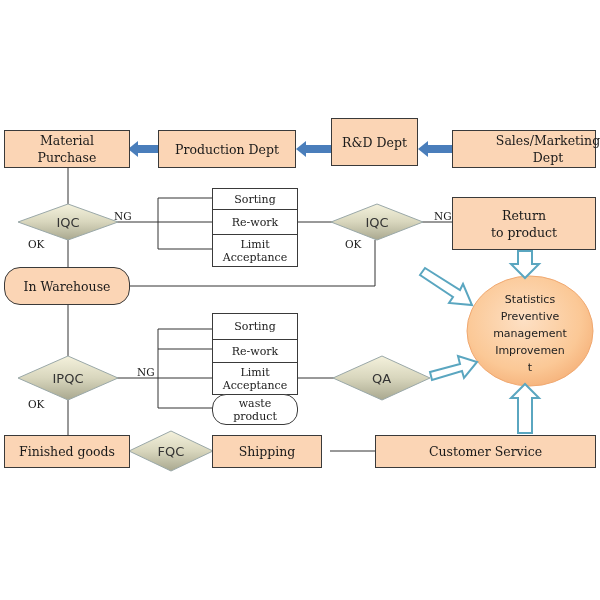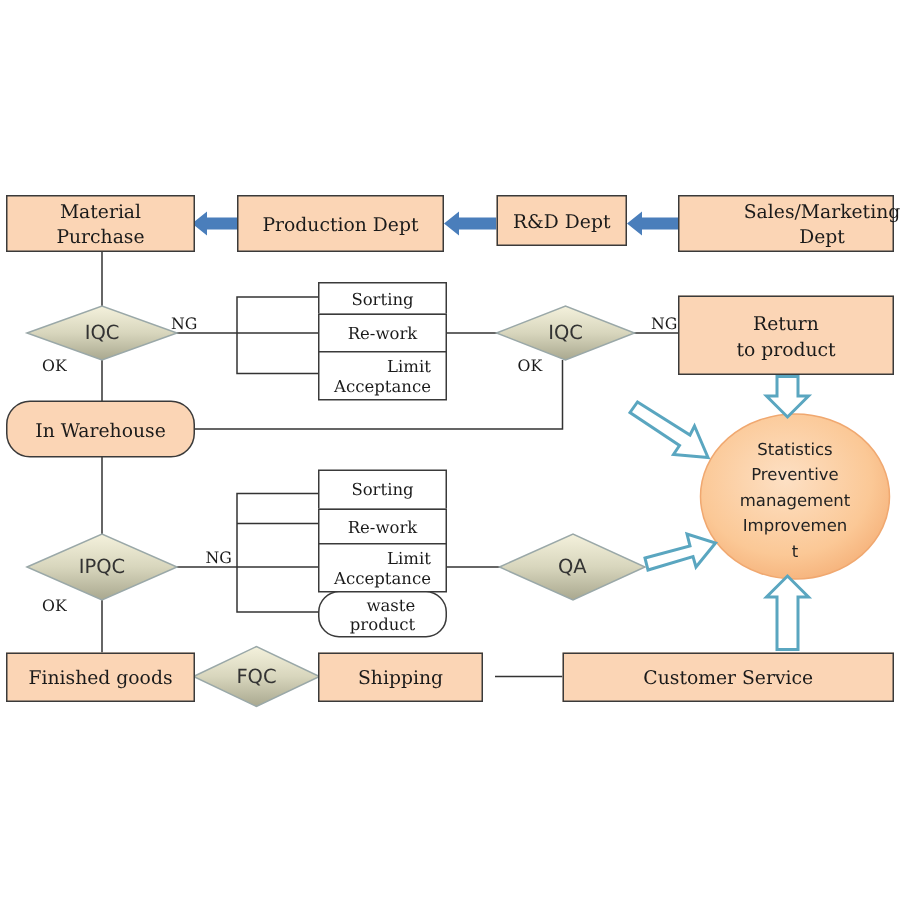--- a/index.html
+++ b/index.html
@@ -7,21 +7,21 @@
   .box {
     position:absolute; box-sizing:border-box;
     background:#fbd5b5; border:1px solid #3a3a3a;
     display:flex; align-items:center; justify-content:center; text-align:center;
     font-family:"DejaVu Serif", "Liberation Serif", serif; font-size:12.5px; line-height:17px; color:#1a1a1a;
     white-space:pre-line;
   }
   .wbox {
     position:absolute; box-sizing:border-box;
     background:#ffffff; border:1px solid #3a3a3a;
-    display:flex; align-items:center; justify-content:center; text-align:right;
+    display:flex; align-items:center; justify-content:center; text-align:center;
     font-family:"DejaVu Serif", "Liberation Serif", serif; font-size:11px; line-height:13px; color:#1a1a1a;
     white-space:pre-line;
   }
   .lbl {
     position:absolute; font-family:"DejaVu Serif", "Liberation Serif", serif;
     font-size:10.5px; color:#1a1a1a;
   }
   .dlabel {
     position:absolute; font-family:"DejaVu Sans", "Liberation Sans", sans-serif;
     font-size:13px; color:#333333; text-align:center;
@@ -83,21 +83,21 @@
   <polygon points="18,222 68,204 118,222 68,240" fill="url(#dg)" stroke="#9aa8a8" stroke-width="1"></polygon>
   <polygon points="331,222 377,204 423,222 377,240" fill="url(#dg)" stroke="#9aa8a8" stroke-width="1"></polygon>
   <polygon points="18,378 68,356 118,378 68,400" fill="url(#dg)" stroke="#9aa8a8" stroke-width="1"></polygon>
   <polygon points="333,378 382,356 430,378 382,400" fill="url(#dg)" stroke="#9aa8a8" stroke-width="1"></polygon>
   <polygon points="129,451 171,431 213,451 171,471" fill="url(#dg)" stroke="#9aa8a8" stroke-width="1"></polygon>
 </svg>
 
 <div class="box" style="left:4px;top:130px;width:126px;height:38px;">Material
 Purchase</div>
 <div class="box" style="left:158px;top:130px;width:138px;height:38px;">Production Dept</div>
-<div class="box" style="left:331px;top:130px;width:87px;height:34px;">R&amp;D Dept</div>
+<div class="box" style="left:331px;top:118px;width:87px;height:48px;">R&amp;D Dept</div>
 <div class="box" style="left:452px;top:130px;width:144px;height:38px;padding-left:48px;">Sales/Marketing
 Dept</div>
 
 <div class="dlabel" style="left:18px;top:204px;width:100px;height:36px;">IQC</div>
 <div class="dlabel" style="left:331px;top:204px;width:92px;height:36px;">IQC</div>
 <div class="lbl" style="left:114px;top:210px;">NG</div>
 <div class="lbl" style="left:434px;top:210px;">NG</div>
 <div class="lbl" style="left:28px;top:238px;">OK</div>
 <div class="lbl" style="left:345px;top:238px;">OK</div>
 

